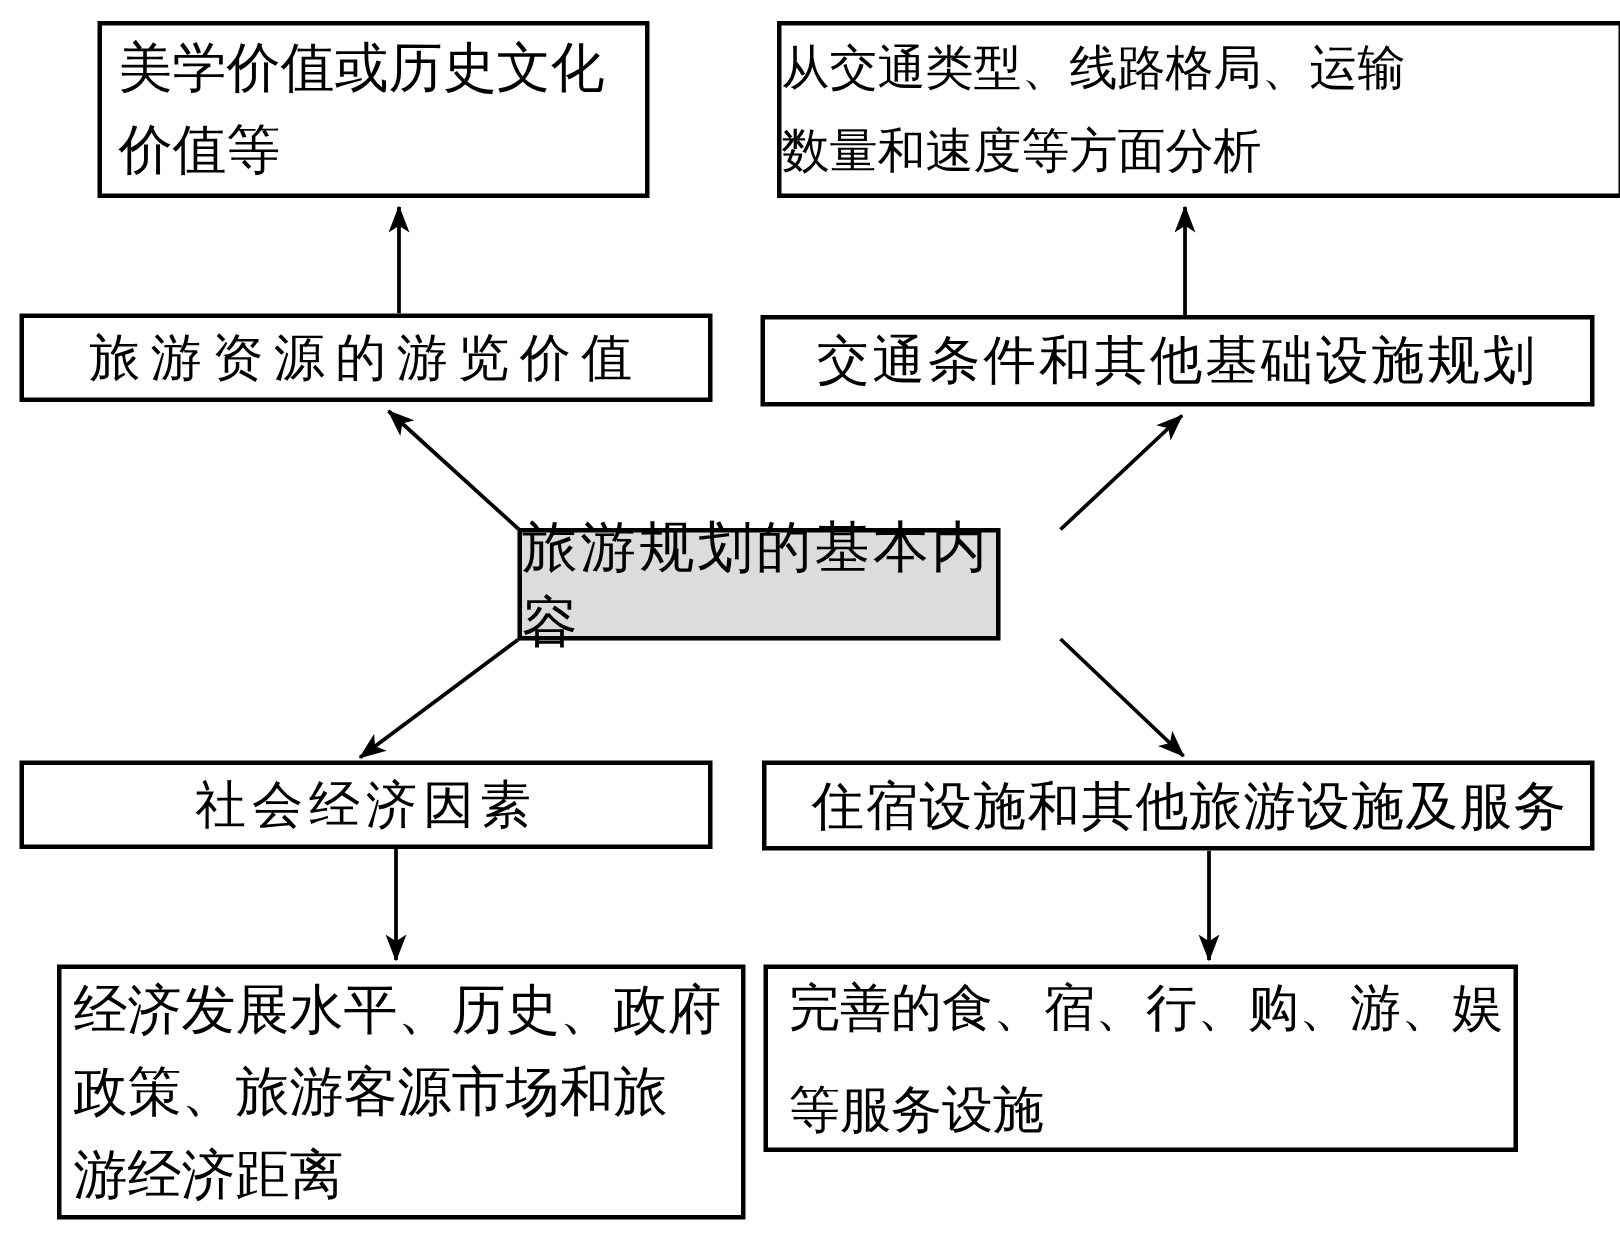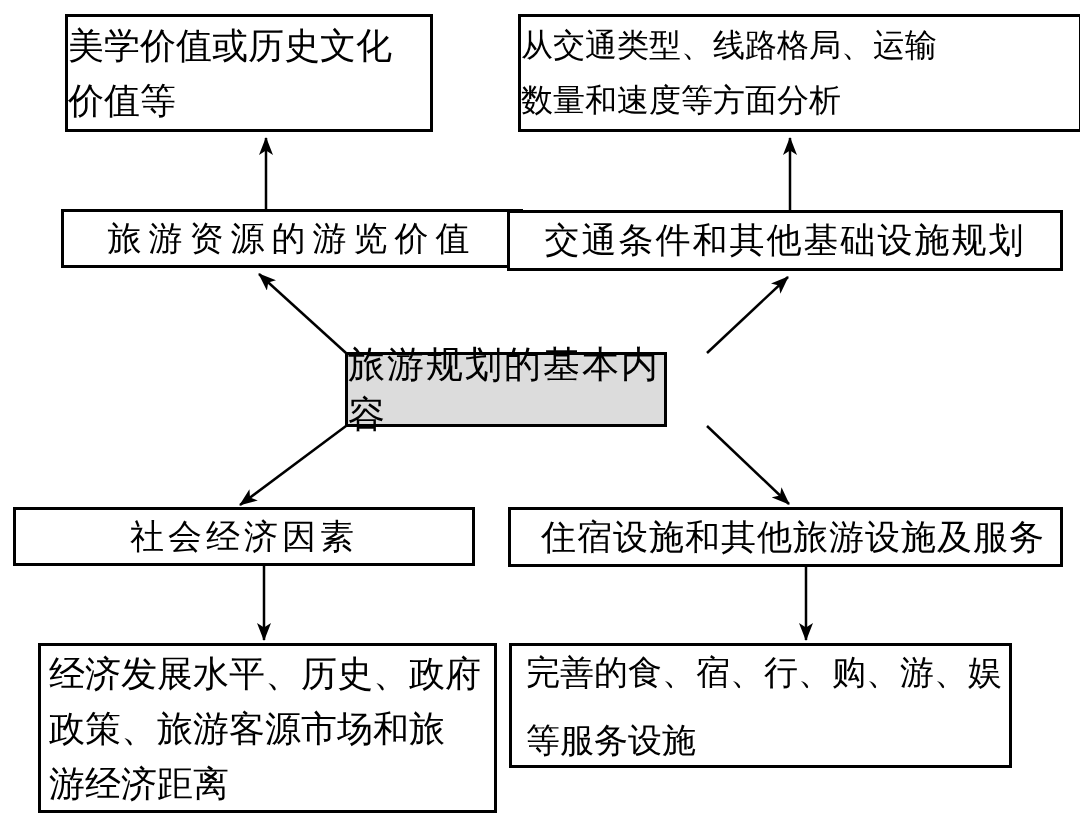--- a/index.html
+++ b/index.html
@@ -36,25 +36,25 @@
   .node.multiline {
     flex-direction: column;
     justify-content: center;
     align-items: flex-start;
   }
   .line {
     white-space: nowrap;
     line-height: 55px;
   }
   
-  #box-aesthetic { left: 65px; top: 14px; width: 368px; height: 118px; font-size: 36px; }
+  #box-aesthetic { left: 65px; top: 14px; width: 368px; height: 118px; font-size: 36px; padding-left: 11px; }
   
   #box-transport-analysis { left: 518px; top: 14px; width: 564px; height: 118px; font-size: 32px; }
   
-  #box-tour-value { left: 13px; top: 209px; width: 462px; height: 59px; font-size: 34px; letter-spacing: 7px; margin-left: 48px; }
+  #box-tour-value { left: 13px; top: 209px; width: 462px; height: 59px; font-size: 34px; letter-spacing: 7px; }
   #box-infrastructure { left: 507px; top: 210px; width: 556px; height: 61px; font-size: 35px; letter-spacing: 2px; }
   
   #box-center { left: 345px; top: 352px; width: 322px; height: 75px; font-size: 37px; letter-spacing: 2px; background: #dcdcdc; }
   
   #box-socioeconomic { left: 13px; top: 507px; width: 462px; height: 59px; font-size: 34px; letter-spacing: 4px; }
   #box-accommodation { left: 508px; top: 507px; width: 555px; height: 60px; font-size: 35px; letter-spacing: 1px; padding-left: 15px; }
   
   #box-economy-detail { left: 14px; top: 643px; width: 459px; height: 170px; font-size: 36px; padding-left: 8px; margin-left: 24px; }
   #box-economy-detail .line { line-height: 55px; }
   #box-services-detail { left: 509px; top: 643px; width: 503px; height: 125px; font-size: 34px; padding-left: 14px; gap: 12px; }

